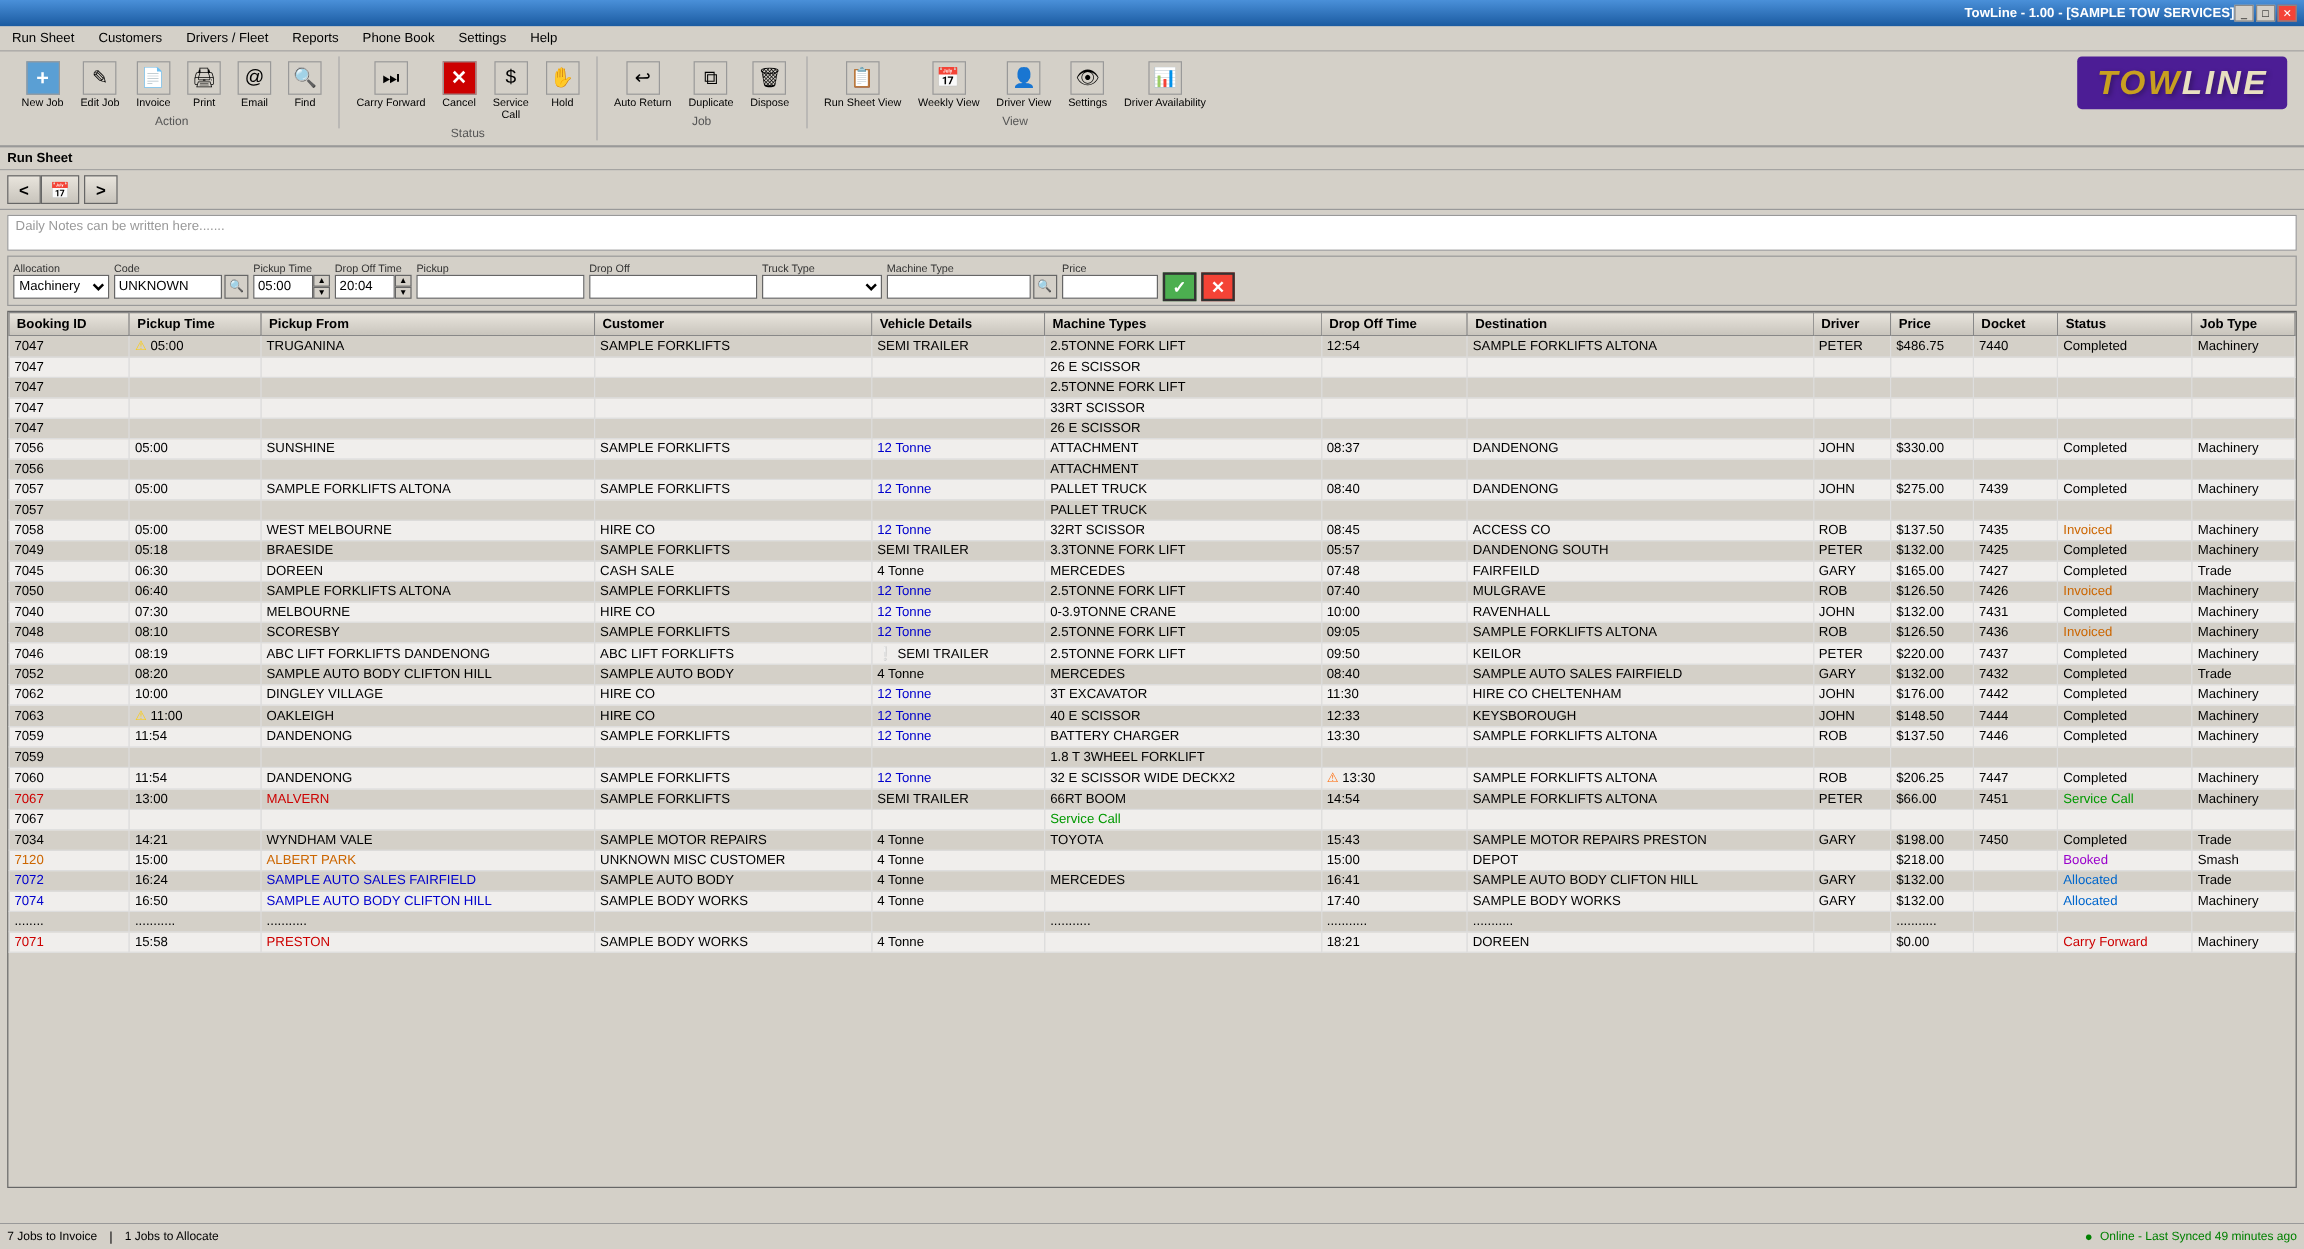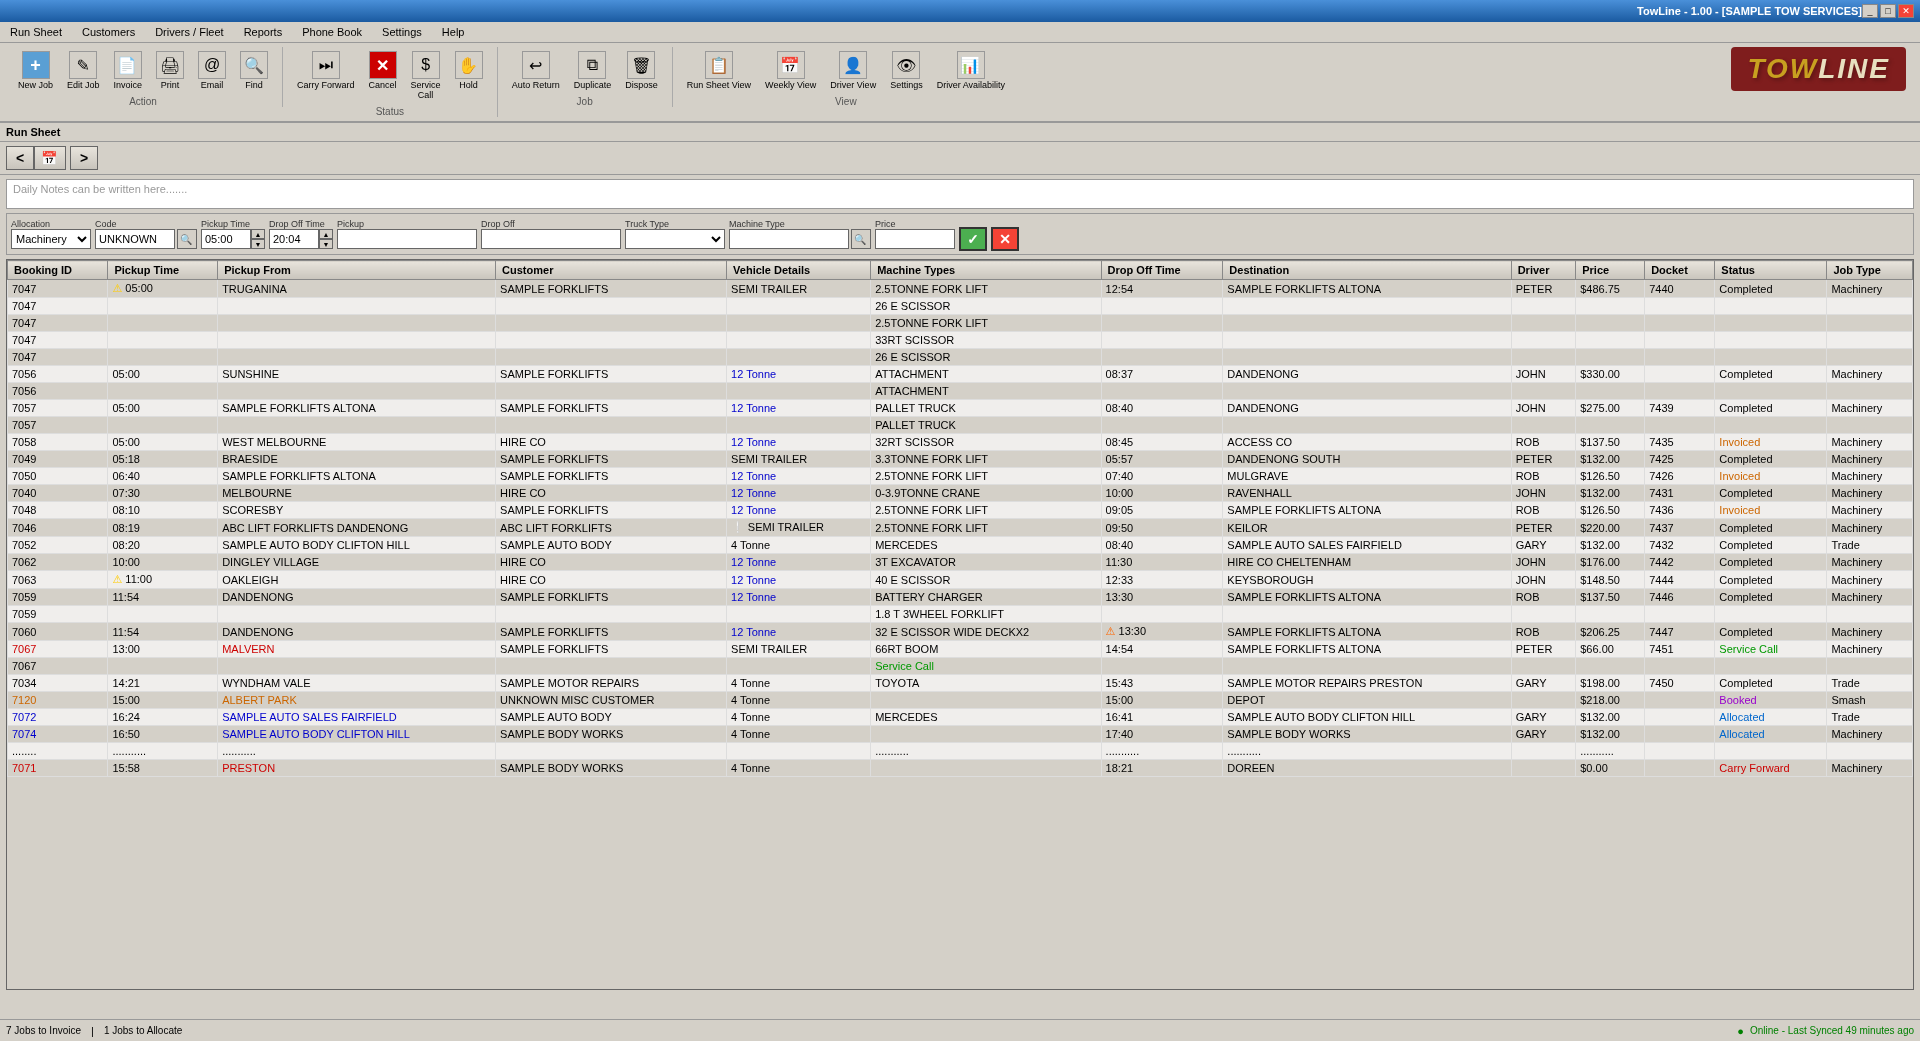--- a/index.html
+++ b/index.html
@@ -44,21 +44,21 @@
     
     .quick-entry-section { margin: 4px 6px; border: 1px solid #999; background: #d4d0c8; }
     .quick-entry-title { background: #d4d0c8; padding: 2px 4px; font-size: 10px; font-weight: bold; border-bottom: 1px solid #999; }
     .quick-entry-row { display: flex; align-items: center; gap: 4px; padding: 3px 4px; }
     .qe-field { display: flex; flex-direction: column; }
     .qe-label { font-size: 9px; color: #333; }
     .qe-input { border: 1px solid #666; background: white; height: 20px; font-size: 11px; padding: 1px 3px; }
     .qe-select { border: 1px solid #666; background: white; height: 20px; font-size: 11px; }
     .qe-time { width: 60px; }
     .qe-allocation { width: 80px; }
-    .qe-code { width: 80px; }
+    .qe-code { width: 90px; }
     .qe-pickup { width: 140px; }
     .qe-dropoff { width: 140px; }
     .qe-truck { width: 100px; }
     .qe-machine { width: 120px; }
     .qe-price { width: 80px; }
     .qe-action-btn { width: 28px; height: 24px; border: 2px solid #333; cursor: pointer; display: flex; align-items: center; justify-content: center; font-size: 14px; font-weight: bold; margin-top: 10px; }
     .qe-ok { background: #4CAF50; color: white; }
     .qe-cancel { background: #f44336; color: white; }
     
     
@@ -199,21 +199,21 @@
       </div>
       <div class="toolbar-btn">
         <div class="toolbar-btn-icon" style="font-size:16px;">📊</div>
         <span class="toolbar-btn-label">Driver Availability</span>
       </div>
     </div>
     <span class="toolbar-group-label">View</span>
   </div>
 
   <div class="brand">
-    <div style="background:#7f1d1d;padding:6px 16px;border-radius:4px;">
+    <div style="background:#4c1d95;padding:6px 16px;border-radius:4px;">
       <span class="brand-text">TOW<span style="color:#e8e0c0;">LINE</span></span>
     </div>
   </div>
 </div>
 
 <div class="run-sheet-header">
   <span>Run Sheet</span>
 </div>
 
 <div class="nav-bar">
@@ -573,20 +573,44 @@
       05:57
     </td>
     <td>DANDENONG SOUTH</td>
     <td>PETER</td>
     <td>$132.00</td>
     <td>7425</td>
     <td style="color:#000">Completed</td>
     <td>Machinery</td>
   </tr>
         <tr>
+    <td style="color:#000">7045</td>
+    <td>
+      
+      06:30
+    </td>
+    <td style="color:#000">DOREEN</td>
+    <td>CASH SALE</td>
+    <td style="color:#000">
+      
+      4 Tonne
+    </td>
+    <td style="color:#000">MERCEDES</td>
+    <td>
+      
+      07:48
+    </td>
+    <td>FAIRFEILD</td>
+    <td>GARY</td>
+    <td>$165.00</td>
+    <td>7427</td>
+    <td style="color:#000">Completed</td>
+    <td>Trade</td>
+  </tr>
+        <tr>
     <td style="color:#000">7050</td>
     <td>
       
       06:40
     </td>
     <td style="color:#000">SAMPLE FORKLIFTS ALTONA</td>
     <td>SAMPLE FORKLIFTS</td>
     <td style="color:#0000cc">
       
       12 Tonne

